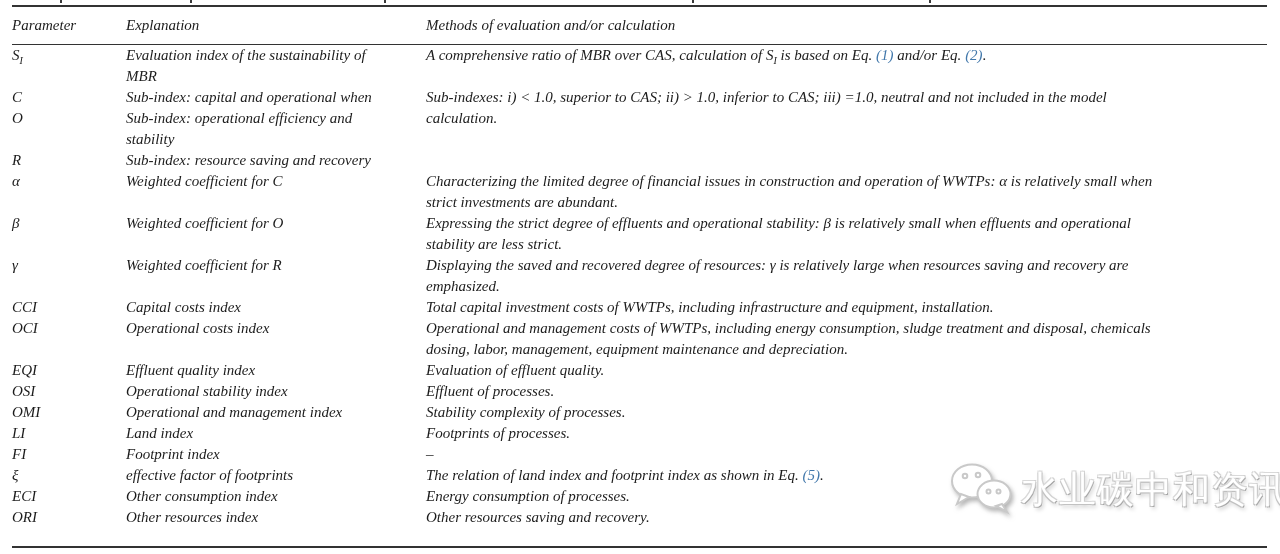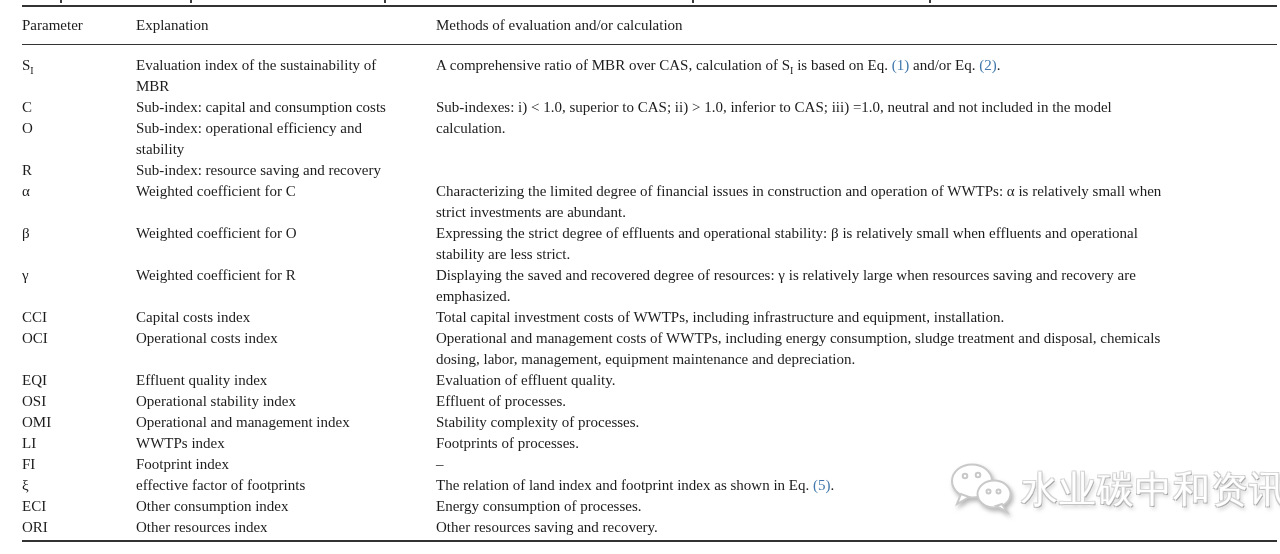--- a/index.html
+++ b/index.html
@@ -8,44 +8,45 @@
     width:1280px;height:554px;
     background:#ffffff;
     overflow:hidden;
     font-family:"Liberation Serif", serif;
     color:#1c1c1c;
   }
   
   .crop-mark{position:absolute;top:0;width:2px;height:3px;background:#3a3a3a;}
 
   table.paramtab{
-    position:absolute;left:22px;top:5px;width:1255px;
+    position:absolute;left:12px;top:5px;width:1255px;
     border-collapse:collapse;table-layout:fixed;
     border-top:2.6px solid #333333;
     border-bottom:2.2px solid #333333;
+    font-style:italic;
   }
   .paramtab th,.paramtab td{box-sizing:border-box;}
   .paramtab th{
     font-weight:normal;text-align:left;
     font-size:15px;line-height:21px;
     padding:8px 0 8px 0;
     border-bottom:1.8px solid #333333;
   }
   .paramtab td{
     font-size:15px;line-height:21px;
     vertical-align:top;padding:0;
   }
   .h-param{width:114px;padding-left:16px;}
   .h-explanation{width:300px;}
   .c-param{padding-left:16px;}
   .c-expl{padding-right:14px;}
   .c-method{padding-right:5px;}
   .c-expl,.c-method{white-space:pre-line;}
-  tbody tr:first-child td{padding-top:10px;}
-  tbody tr:last-child td{padding-bottom:2px;}
+  tbody tr:first-child td{padding-top:0;}
+  tbody tr:last-child td{padding-bottom:18px;}
   .paramtab sub{font-size:10px;line-height:0;}
   .eq-link{color:#4278ab;cursor:pointer;}
 
   
   .watermark{
     position:absolute;left:950px;top:461px;
     display:flex;align-items:center;gap:7px;
     pointer-events:none;
   }
   .wm-icon{filter:drop-shadow(2px 3px 2px rgba(110,110,110,0.5));flex:0 0 auto;}
@@ -84,21 +85,21 @@
       </thead>
     <tbody>
         <tr>
           <td class="c-param">S<sub>I</sub></td>
           <td class="c-expl">Evaluation index of the sustainability of
 MBR</td>
           <td class="c-method">A comprehensive ratio of MBR over CAS, calculation of S<sub>I</sub> is based on Eq. <span class="eq-link">(1)</span> and/or Eq. <span class="eq-link">(2)</span>.</td>
         </tr>
         <tr>
           <td class="c-param">C</td>
-          <td class="c-expl">Sub-index: capital and consumption costs</td>
+          <td class="c-expl">Sub-index: capital and operational when</td>
           <td class="c-method" rowspan="3">Sub-indexes: i) &lt; 1.0, superior to CAS; ii) &gt; 1.0, inferior to CAS; iii) =1.0, neutral and not included in the model
 calculation.</td>
         </tr>
         <tr>
           <td class="c-param">O</td>
           <td class="c-expl">Sub-index: operational efficiency and
 stability</td>
         </tr>
         <tr>
           <td class="c-param">R</td>
@@ -143,21 +144,21 @@
           <td class="c-expl">Operational stability index</td>
           <td class="c-method">Effluent of processes.</td>
         </tr>
         <tr>
           <td class="c-param">OMI</td>
           <td class="c-expl">Operational and management index</td>
           <td class="c-method">Stability complexity of processes.</td>
         </tr>
         <tr>
           <td class="c-param">LI</td>
-          <td class="c-expl">WWTPs index</td>
+          <td class="c-expl">Land index</td>
           <td class="c-method">Footprints of processes.</td>
         </tr>
         <tr>
           <td class="c-param">FI</td>
           <td class="c-expl">Footprint index</td>
           <td class="c-method">–</td>
         </tr>
         <tr>
           <td class="c-param">ξ</td>
           <td class="c-expl">effective factor of footprints</td>

